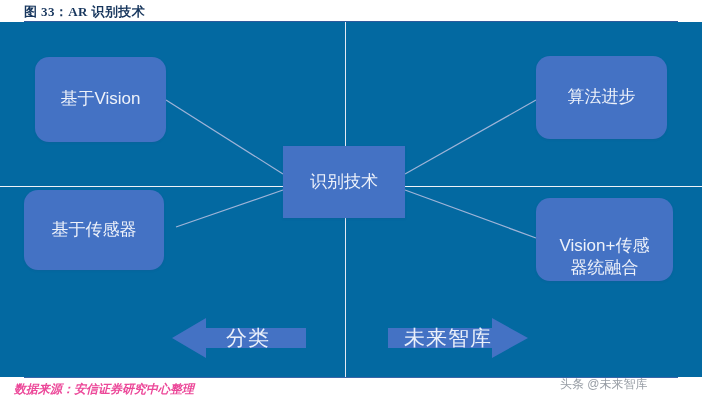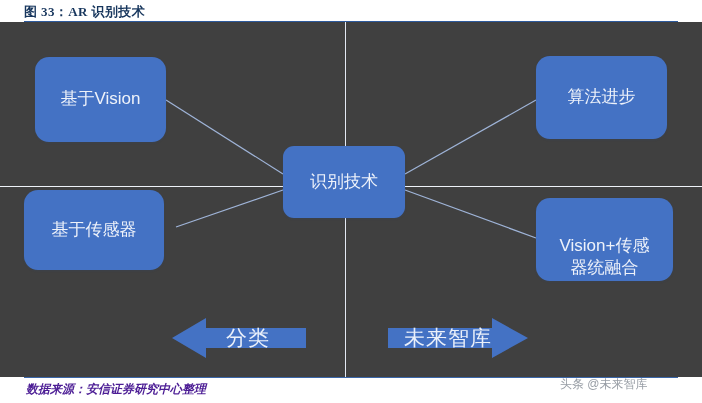--- a/index.html
+++ b/index.html
@@ -53,21 +53,21 @@
     border-top: 1.3px solid #3a66a8;
   }
 
   
   .canvas {
     position: absolute;
     left: 0;
     top: 22px;
     width: 702px;
     height: 355px;
-    background: #404040;
+    background: #0369a1;
   }
 
   
   .guide-v {
     position: absolute;
     left: 345px;
     top: 0;
     width: 0;
     height: 355px;
     border-left: 1px solid #e3e9f3;
@@ -108,21 +108,21 @@
     box-shadow: 0 1px 2px rgba(40,70,130,0.18);
     padding: 2px 6px;
   }
   .node-text {
     display: block;
     white-space: pre-line;
   }
 
   #node-vision      { left: 35px;  top: 35px;  width: 131px; height: 85px; font-size: 17px; }
   #node-sensor      { left: 24px;  top: 168px; width: 140px; height: 80px; font-size: 17px; }
-  #node-center      { left: 283px; top: 124px; width: 122px; height: 72px; font-size: 17px; border-radius: 11px; }
+  #node-center      { left: 283px; top: 124px; width: 122px; height: 72px; font-size: 17px; border-radius: 0; }
   #node-algorithm   { left: 536px; top: 34px;  width: 131px; height: 83px; font-size: 17px; }
   #node-fusion      { left: 536px; top: 176px; width: 137px; height: 83px; font-size: 17px; line-height: 1.3; align-items: flex-end; }
 
   
   .arrow-wrap {
     position: absolute;
     color: #eaf0fa;
     font-size: 21px;
     display: flex;
     align-items: center;
@@ -136,26 +136,26 @@
   }
 
   #arrow-left  { left: 172px; top: 296px; width: 134px; height: 40px; }
   #arrow-left .arrow-label  { margin-left: 18px; }
   #arrow-right { left: 388px; top: 296px; width: 140px; height: 40px; }
   #arrow-right .arrow-label { margin-right: 20px; }
 
   
   .source-note {
     position: absolute;
-    left: 26px;
+    left: 14px;
     top: 381px;
     font-size: 12px;
     font-weight: bold;
     font-style: italic;
-    color: #4c1d95;
+    color: #ec4899;
     font-family: "Liberation Serif", "DejaVu Serif", serif;
     white-space: nowrap;
   }
 
   
   .watermark {
     position: absolute;
     left: 560px;
     top: 376px;
     font-size: 12px;

